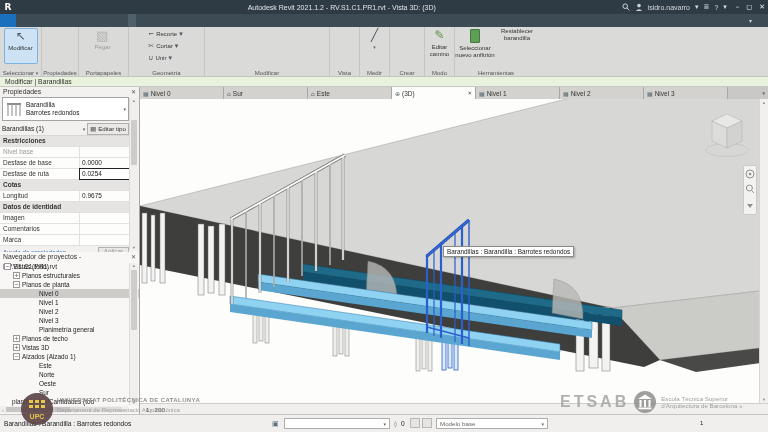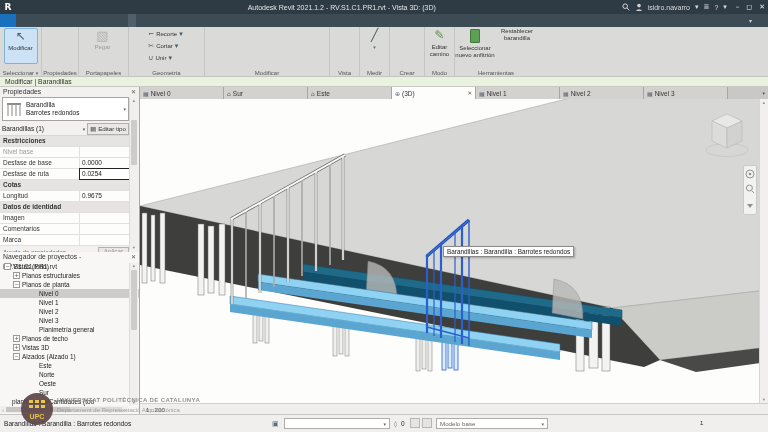--- a/index.html
+++ b/index.html
@@ -736,14 +736,26 @@
           <rect x="21" y="8" width="4" height="3"></rect>
         <rect x="9" y="13" width="4" height="3"></rect>
           <rect x="15" y="13" width="4" height="3"></rect>
           <rect x="21" y="13" width="4" height="3"></rect>
         <text x="17" y="27" text-anchor="middle" font-size="7" font-family="Liberation Sans, sans-serif" font-weight="bold">UPC</text>
       </g>
     </svg>
   </div>
   <div class="wm upctext1">UNIVERSITAT POLITÈCNICA DE CATALUNYA</div>
   <div class="wm upctext2">Departament de Representació Arquitectònica</div>
+  <div class="wm etsab">
+    <span class="big">ETSAB</span>
+    <svg width="24" height="24" viewBox="0 0 24 24">
+      <circle cx="12" cy="12" r="11" fill="#8f8f8d"></circle>
+      <polygon points="12,4.5 19,9 5,9" fill="#fff"></polygon>
+      <rect x="6.5" y="10" width="2" height="7" fill="#fff"></rect>
+        <rect x="11" y="10" width="2" height="7" fill="#fff"></rect>
+      <rect x="15.5" y="10" width="2" height="7" fill="#fff"></rect>
+        <rect x="5.5" y="17.5" width="13" height="1.8" fill="#fff"></rect>
+    </svg>
+    <span class="lines"><span>Escola Tècnica Superior</span><br><span>d'Arquitectura de Barcelona »</span></span>
+  </div>
 
 </div>
 
 </body></html>

